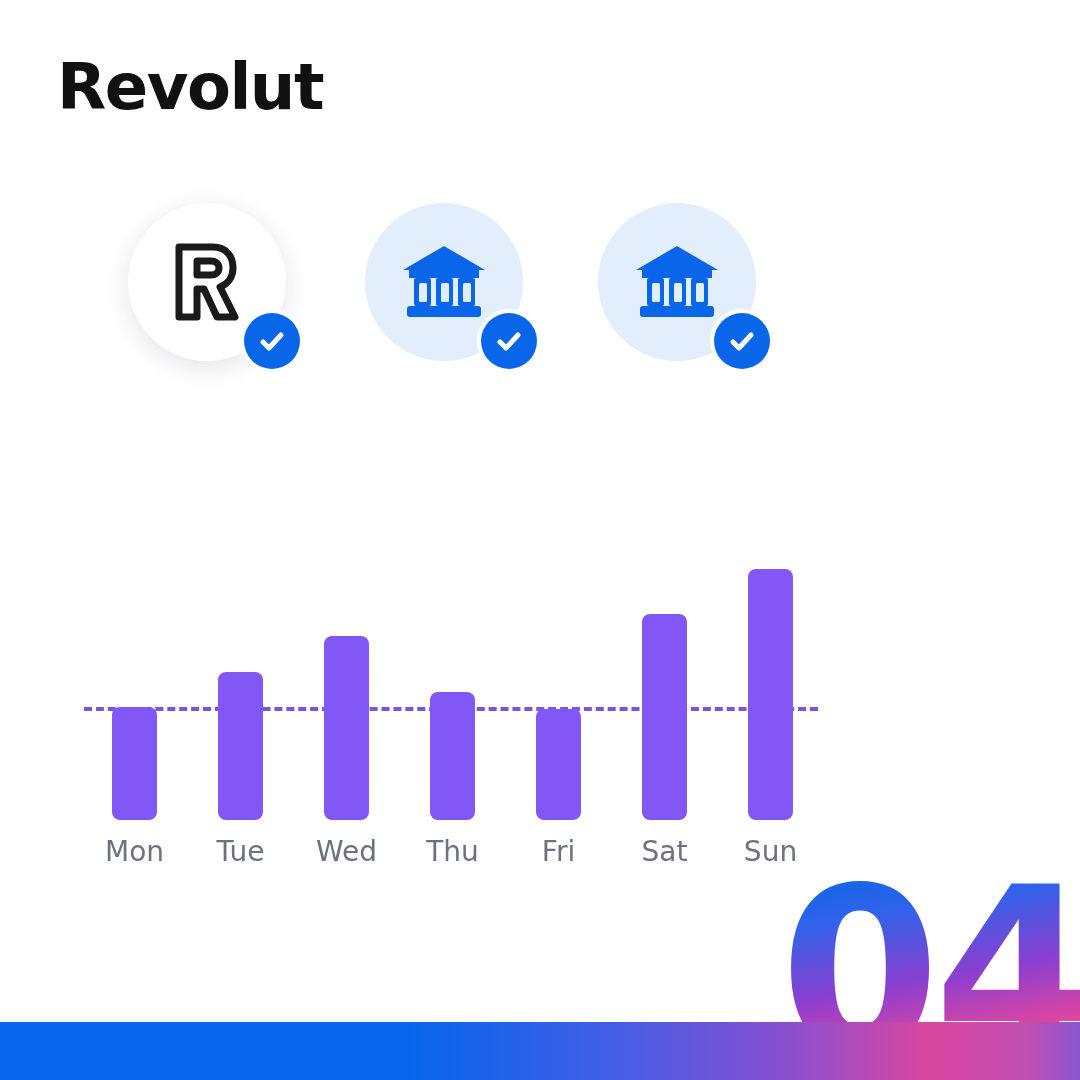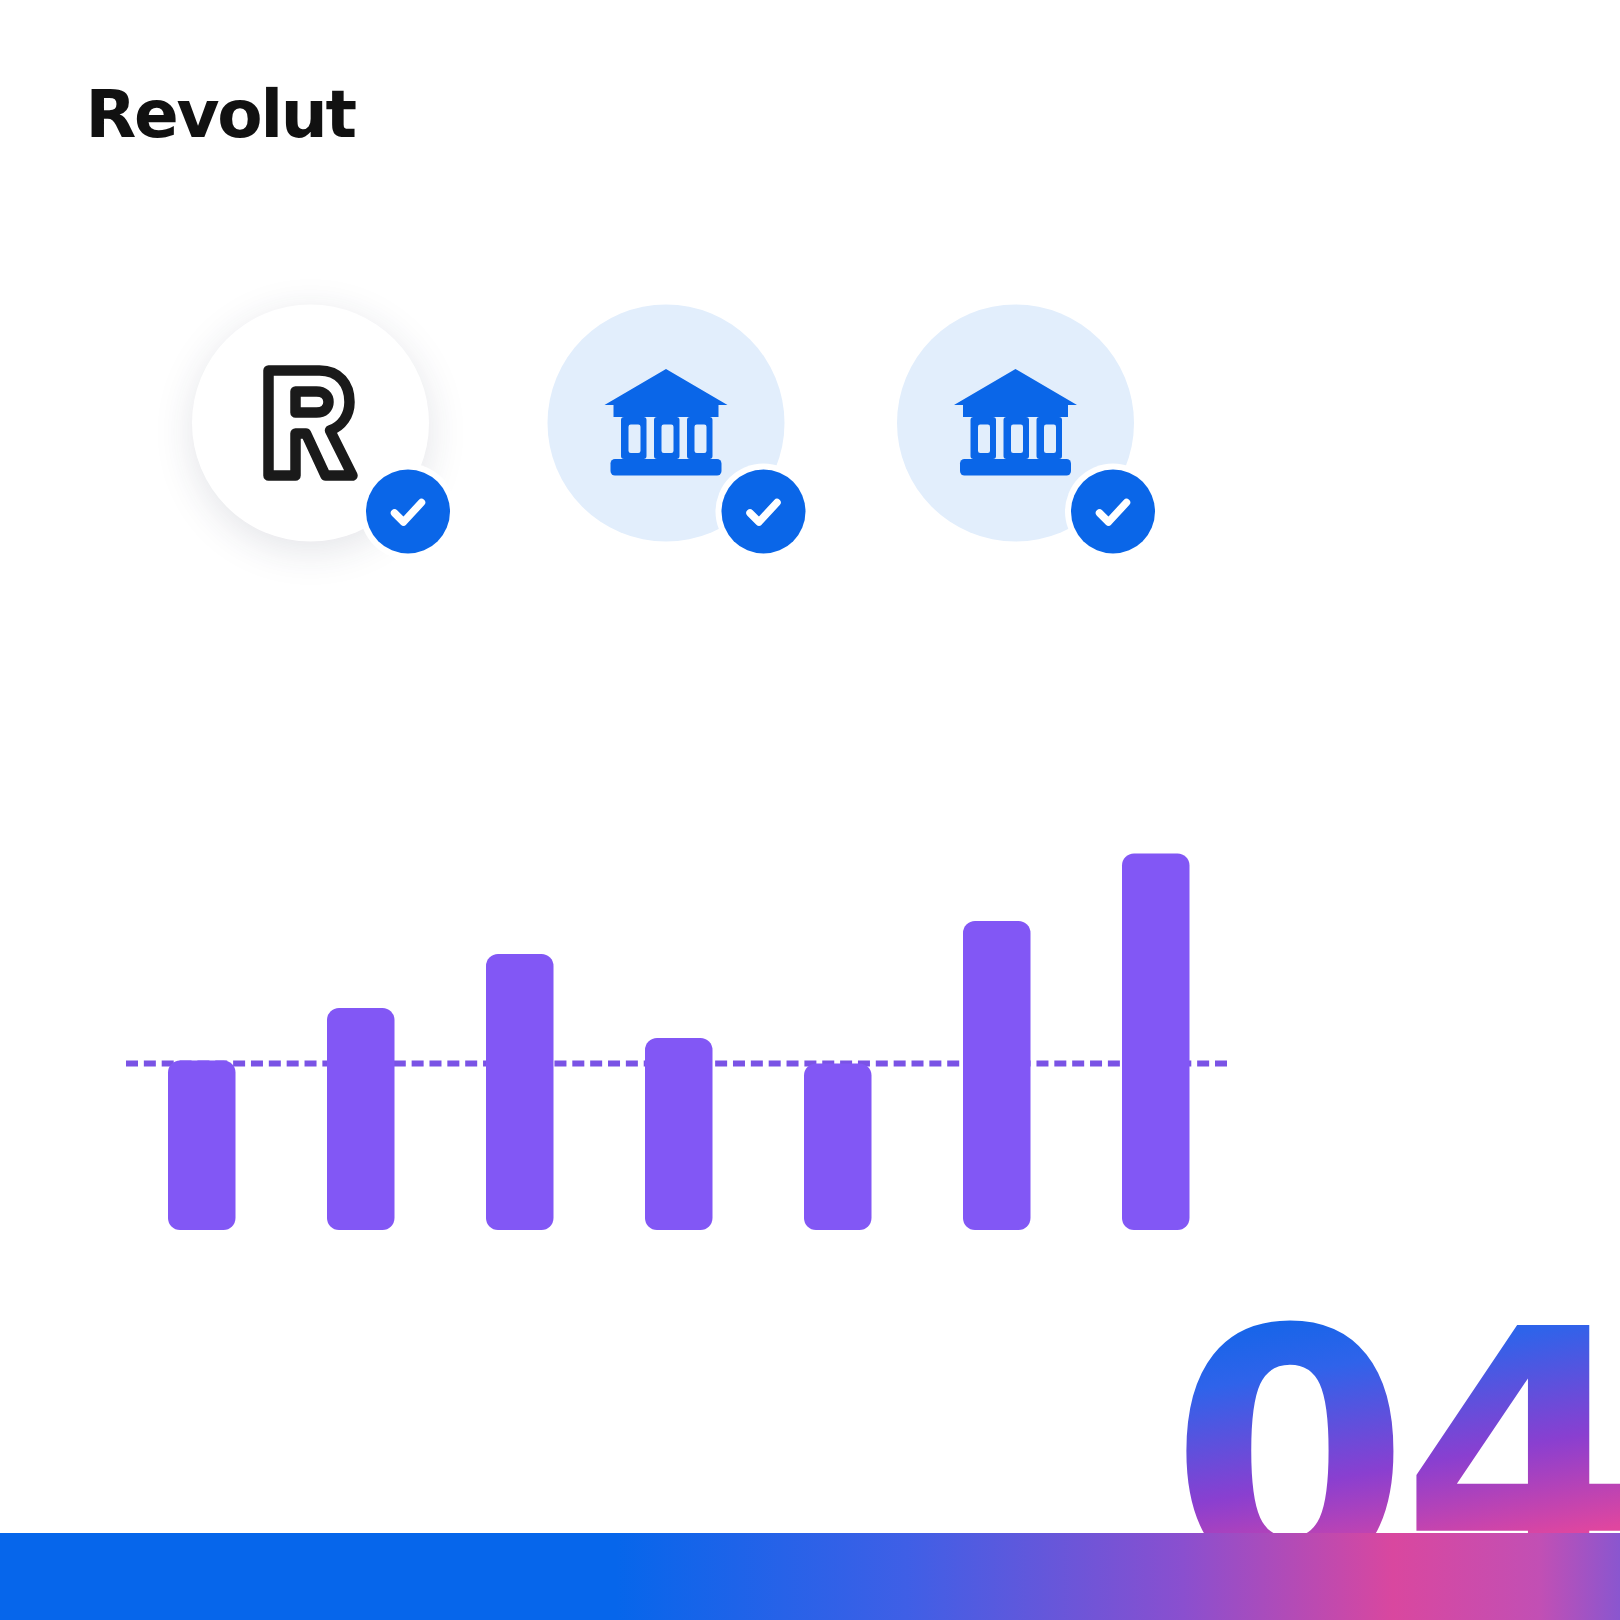--- a/index.html
+++ b/index.html
@@ -19,21 +19,21 @@
     background: #ffffff;
     overflow: hidden;
   }
 
   
   #brand {
     position: absolute;
     left: 57px;
     top: 55px;
     font-family: "DejaVu Sans", sans-serif;
-    font-size: 44px;
+    font-size: 64px;
     font-weight: 700;
     letter-spacing: -1.5px;
     color: #111111;
     line-height: 1;
   }
 
   
   #accounts {
     position: absolute;
     left: 0;
@@ -268,19 +268,28 @@
     <div id="plot">
       <div id="avg-line" style="top: 151px; border-top-color: rgb(111, 69, 227);"></div>
     <div class="bar" style="left: 28px; bottom: 0px; height: 113px; background: rgb(130, 87, 245);"></div>
         <div class="bar" style="left: 134px; bottom: 0px; height: 148px; background: rgb(130, 87, 245);"></div>
         <div class="bar" style="left: 240px; bottom: 0px; height: 184px; background: rgb(130, 87, 245);"></div>
         <div class="bar" style="left: 346px; bottom: 0px; height: 128px; background: rgb(130, 87, 245);"></div>
         <div class="bar" style="left: 452px; bottom: 0px; height: 111px; background: rgb(130, 87, 245);"></div>
         <div class="bar" style="left: 558px; bottom: 0px; height: 206px; background: rgb(130, 87, 245);"></div>
         <div class="bar" style="left: 664px; bottom: 0px; height: 251px; background: rgb(130, 87, 245);"></div>
       </div>
+    <div id="axis-labels">
+        <div class="axis-label" style="left: -9.5px; color: rgb(107, 114, 128);">Mon</div>
+        <div class="axis-label" style="left: 96.5px; color: rgb(107, 114, 128);">Tue</div>
+        <div class="axis-label" style="left: 202.5px; color: rgb(107, 114, 128);">Wed</div>
+        <div class="axis-label" style="left: 308.5px; color: rgb(107, 114, 128);">Thu</div>
+        <div class="axis-label" style="left: 414.5px; color: rgb(107, 114, 128);">Fri</div>
+        <div class="axis-label" style="left: 520.5px; color: rgb(107, 114, 128);">Sat</div>
+        <div class="axis-label" style="left: 626.5px; color: rgb(107, 114, 128);">Sun</div>
+      </div>
   </div>
 
   <div id="big-number">04</div>
 
   <div id="bottom-bar"></div>
 
 </div>
 
 </body></html>

